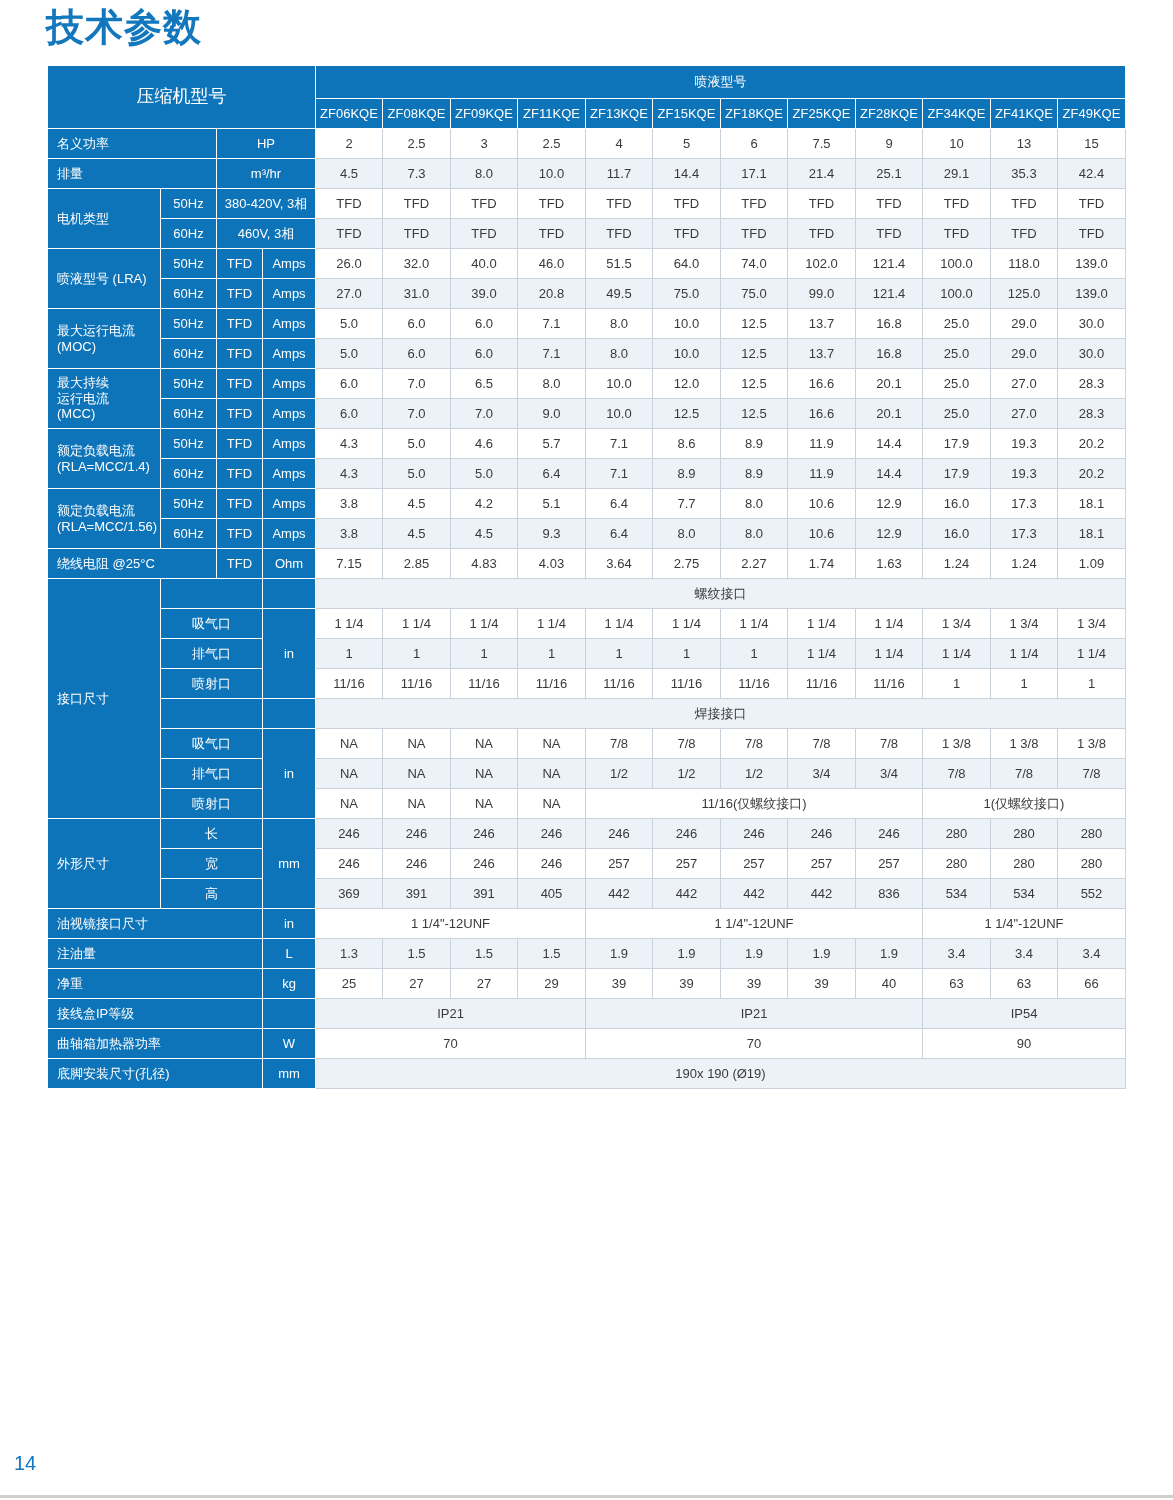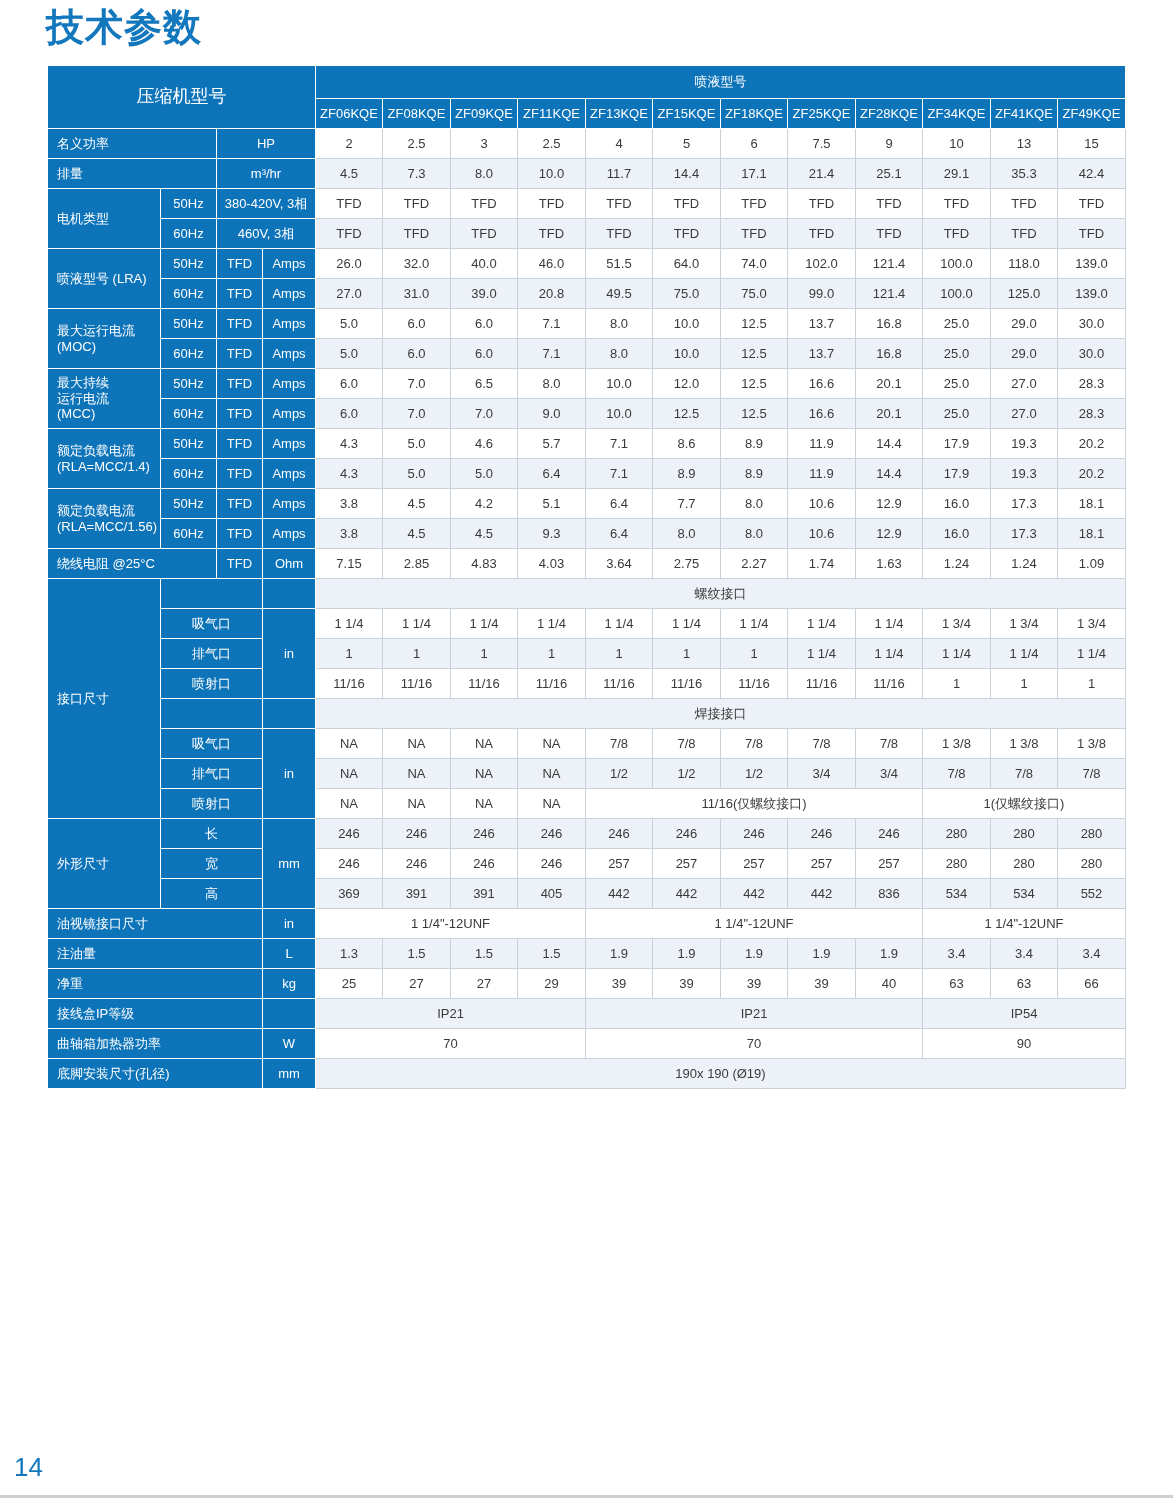--- a/index.html
+++ b/index.html
@@ -30,21 +30,21 @@
     text-align:left;padding-left:9px;white-space:pre-line;
   }
   .spec th.corner{font-size:18px;}
   .spec td{
     color:#3A3A3A;text-align:center;background:#ffffff;
     border:1px solid #C9D2DB;
   }
   .spec tbody tr:nth-child(even) td{background:#EDF2F8;}
   .page-number{
     position:absolute;left:14px;top:1452px;
-    font-size:26px;color:#1277BD;
+    font-size:20px;color:#1277BD;
   }
   .page-bottom-rule{
     position:absolute;left:0;top:1495px;width:1173px;height:3px;
     background:#CFCFCF;
   }
 </style>
 </head>
 <body>
 
 <div class="page-title">技术参数</div>

